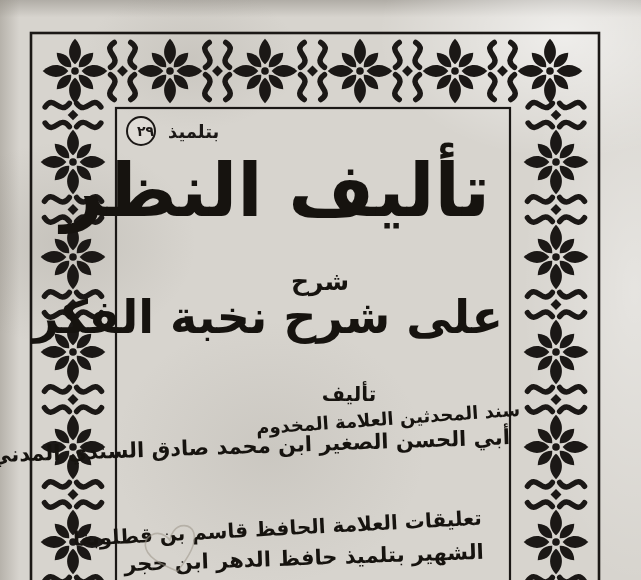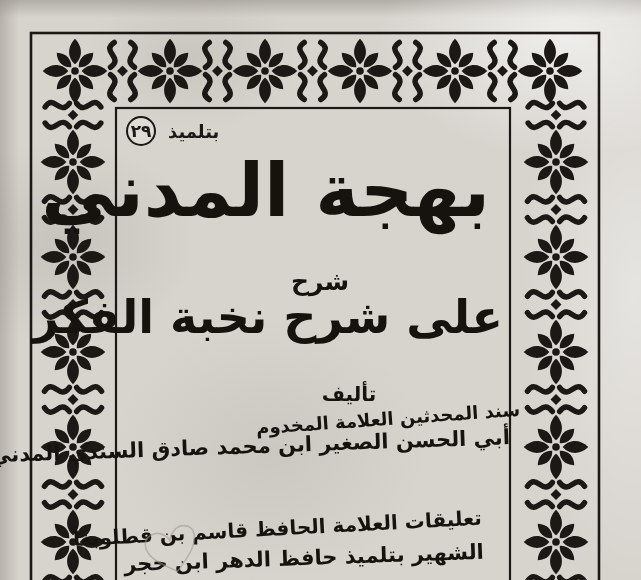--- a/index.html
+++ b/index.html
@@ -31,22 +31,22 @@
     color:#16130f;
   }
   .series-row{
     position:absolute;left:126px;top:116px;
     display:flex;flex-direction:row;align-items:center;gap:12px;
     direction:rtl;
   }
   .series-label{font-size:18px;font-weight:600;letter-spacing:0;}
   .series-badge{
     width:30px;height:30px;border:2.5px solid #1b1816;border-radius:50%;
-    display:flex;align-items:center;justify-content:center;
-    font-size:17px;font-weight:700;box-sizing:border-box;
+    display:flex;align-items:center;justify-content:flex-start;
+    font-size:14px;font-weight:700;box-sizing:border-box;
     background:rgba(235,233,228,.4);
   }
   .title-main{top:146px;font-size:74px;font-weight:700;transform:translateX(-20px);line-height:1.2;}
   .title-connector{top:267px;font-size:25px;font-weight:700;transform:translateX(7px);}
   .title-sub{top:290px;font-size:46px;font-weight:700;transform:translateX(-7px);line-height:1.2;}
   .byline-label{top:382px;font-size:20px;font-weight:600;transform:translateX(36px);}
   .author-honorific{top:408px;font-size:18px;font-weight:600;transform:translateX(75px) rotate(-4deg);}
   .author-name{top:432px;font-size:21px;font-weight:700;transform:rotate(-2deg);}
   .margin-heading{top:488px;font-size:22px;font-weight:700;transform:translateX(-24px);}
   .margin-line1{top:516px;font-size:20px;font-weight:600;transform:translateX(-28px) rotate(-3deg);}
@@ -127,21 +127,21 @@
     </g>
   </svg>
 
   <div class="series-row">
     <span class="series-label">بتلميذ</span>
     <span class="series-badge">
       <span>٢٩</span>
     </span>
   </div>
 
-  <div class="txt title-main">بهجة المدني</div>
+  <div class="txt title-main">تأليف النظر</div>
   <div class="txt title-connector">شرح</div>
   <div class="txt byline-label">تأليف</div>
 
   <div class="txt title-sub">على شرح نخبة الفكر</div>
   <div class="txt author-honorific">سند المحدثين العلامة المخدوم</div>
   <div class="txt author-name">أبي الحسن الصغير ابن محمد صادق السندي المدني</div>
 
   <div class="txt margin-line1">تعليقات العلامة الحافظ قاسم بن قطلوبغا</div>
   <div class="txt margin-line2">الشهير بتلميذ حافظ الدهر ابن حجر</div>
 

